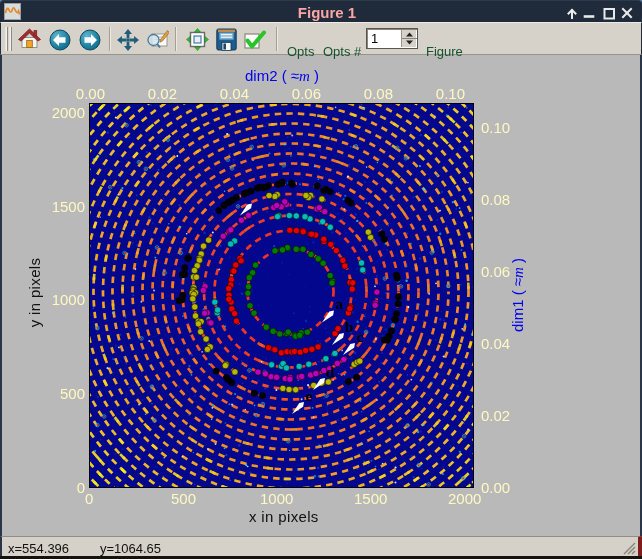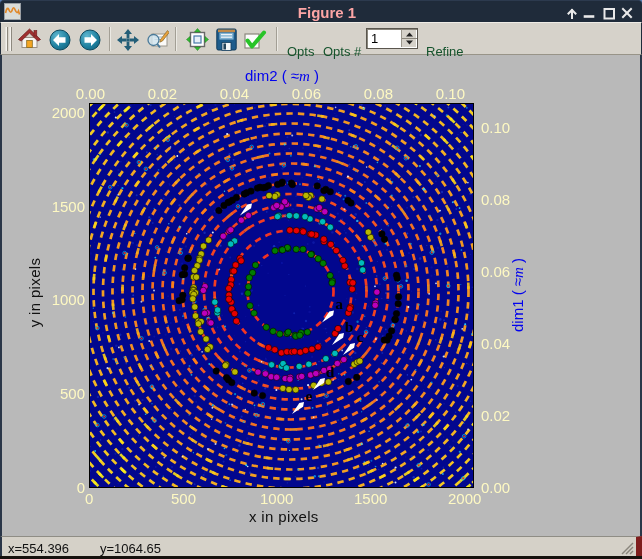--- a/index.html
+++ b/index.html
@@ -6,21 +6,21 @@
 
 #titlebar { position:absolute; left:0; top:0; width:642px; height:22px; background:#1f2b3a; border-radius:4px 4px 0 0; border-top:1px solid #2c3a4e; }
 #title { position:absolute; left:0; top:3px; width:582px; text-align:center; color:#fca5a5; font-size:15px; font-weight:bold;margin-left:36px; }
 
 #toolbar { position:absolute; left:0; top:22px; width:642px; height:33px; background:#d6d2ca; border-top:1px solid #efece6; border-left:1px solid #1f2b3a; border-right:1px solid #1f2b3a; border-bottom:1px solid #989488; }
 .sep { position:absolute; top:4px; height:24px; width:2px; background:linear-gradient(90deg,#a39f95 50%,#eceae4 50%); }
 .tbtxt { position:absolute; top:9px; font-size:13px; color:#14532d;margin-top:12px; }
 
 #fig { position:absolute; left:0; top:55px; width:642px; height:481px; background:#b9b9b9; border-left:2px solid #2a3648; border-right:2px solid #2a3648; }
 
-#status { position:absolute; left:0; top:536px; width:642px; height:20px; background:#d5d1c8; border-top:1px solid #8f8d85; border-left:2px solid #2a3648; border-right:6px solid #7f1d1d; }
+#status { position:absolute; left:0; top:536px; width:642px; height:20px; background:#d5d1c8; border-top:1px solid #8f8d85; border-left:2px solid #2a3648; border-right:4px solid #7f1d1d; }
 #status span { position:absolute; top:4px; font-size:13px; color:#111; }
 #botborder { position:absolute; left:0; top:556px; width:642px; height:3px; background:#15110d; }
 
 #plot { position:absolute; left:89px; top:103px; }
 .ticklab { position:absolute; font-size:15px; color:#fef9c3; }
 .bticklab { position:absolute; font-size:15px; color:#fef9c3; }
 .axlab { position:absolute; font-size:15px; color:#111; letter-spacing:0.35px; }
 .baxlab { position:absolute; font-size:15px; color:#0202ee; white-space:nowrap;text-align:center; }
 .rot { transform:rotate(-90deg); transform-origin:center center; white-space:nowrap; }
 </style></head><body>
@@ -131,21 +131,21 @@
     <div style="position:absolute;left:365px;top:5px;width:52px;height:21px;background:#fff;border:1px solid #5a564e;box-shadow:inset 1px 1px 0 #8a867c;">
       <span style="position:absolute;left:4px;top:2px;font-size:13px;color:#000;">1</span>
       <div style="position:absolute;right:1px;top:1px;width:15px;height:17px;background:#d6d2ca;border-left:1px solid #9a968c;">
         <svg width="15" height="17" viewBox="0 0 15 17">
           <line x1="0" y1="8.5" x2="15" y2="8.5" stroke="#8a867c" stroke-width="1"></line>
           <polygon points="7.5,2.5 11,6.5 4,6.5" fill="#222"></polygon>
           <polygon points="7.5,14.5 11,10.5 4,10.5" fill="#222"></polygon>
         </svg>
       </div>
     </div>
-    <div class="tbtxt" style="left:425px">Refine</div>
+    <div class="tbtxt" style="left:425px">Figure</div>
   </div>
 
   <div class="ticklab" style="right:557px;top:104px;">2000</div>
   <div class="ticklab" style="right:557px;top:198px;">1500</div>
   <div class="ticklab" style="right:557px;top:291px;">1000</div>
   <div class="ticklab" style="right:557px;top:385px;">500</div>
   <div class="ticklab" style="right:557px;top:479px;">0</div>
 
   <div class="ticklab" style="left:85px;top:490px;">0</div>
   <div class="ticklab" style="left:171px;top:490px;">500</div>

